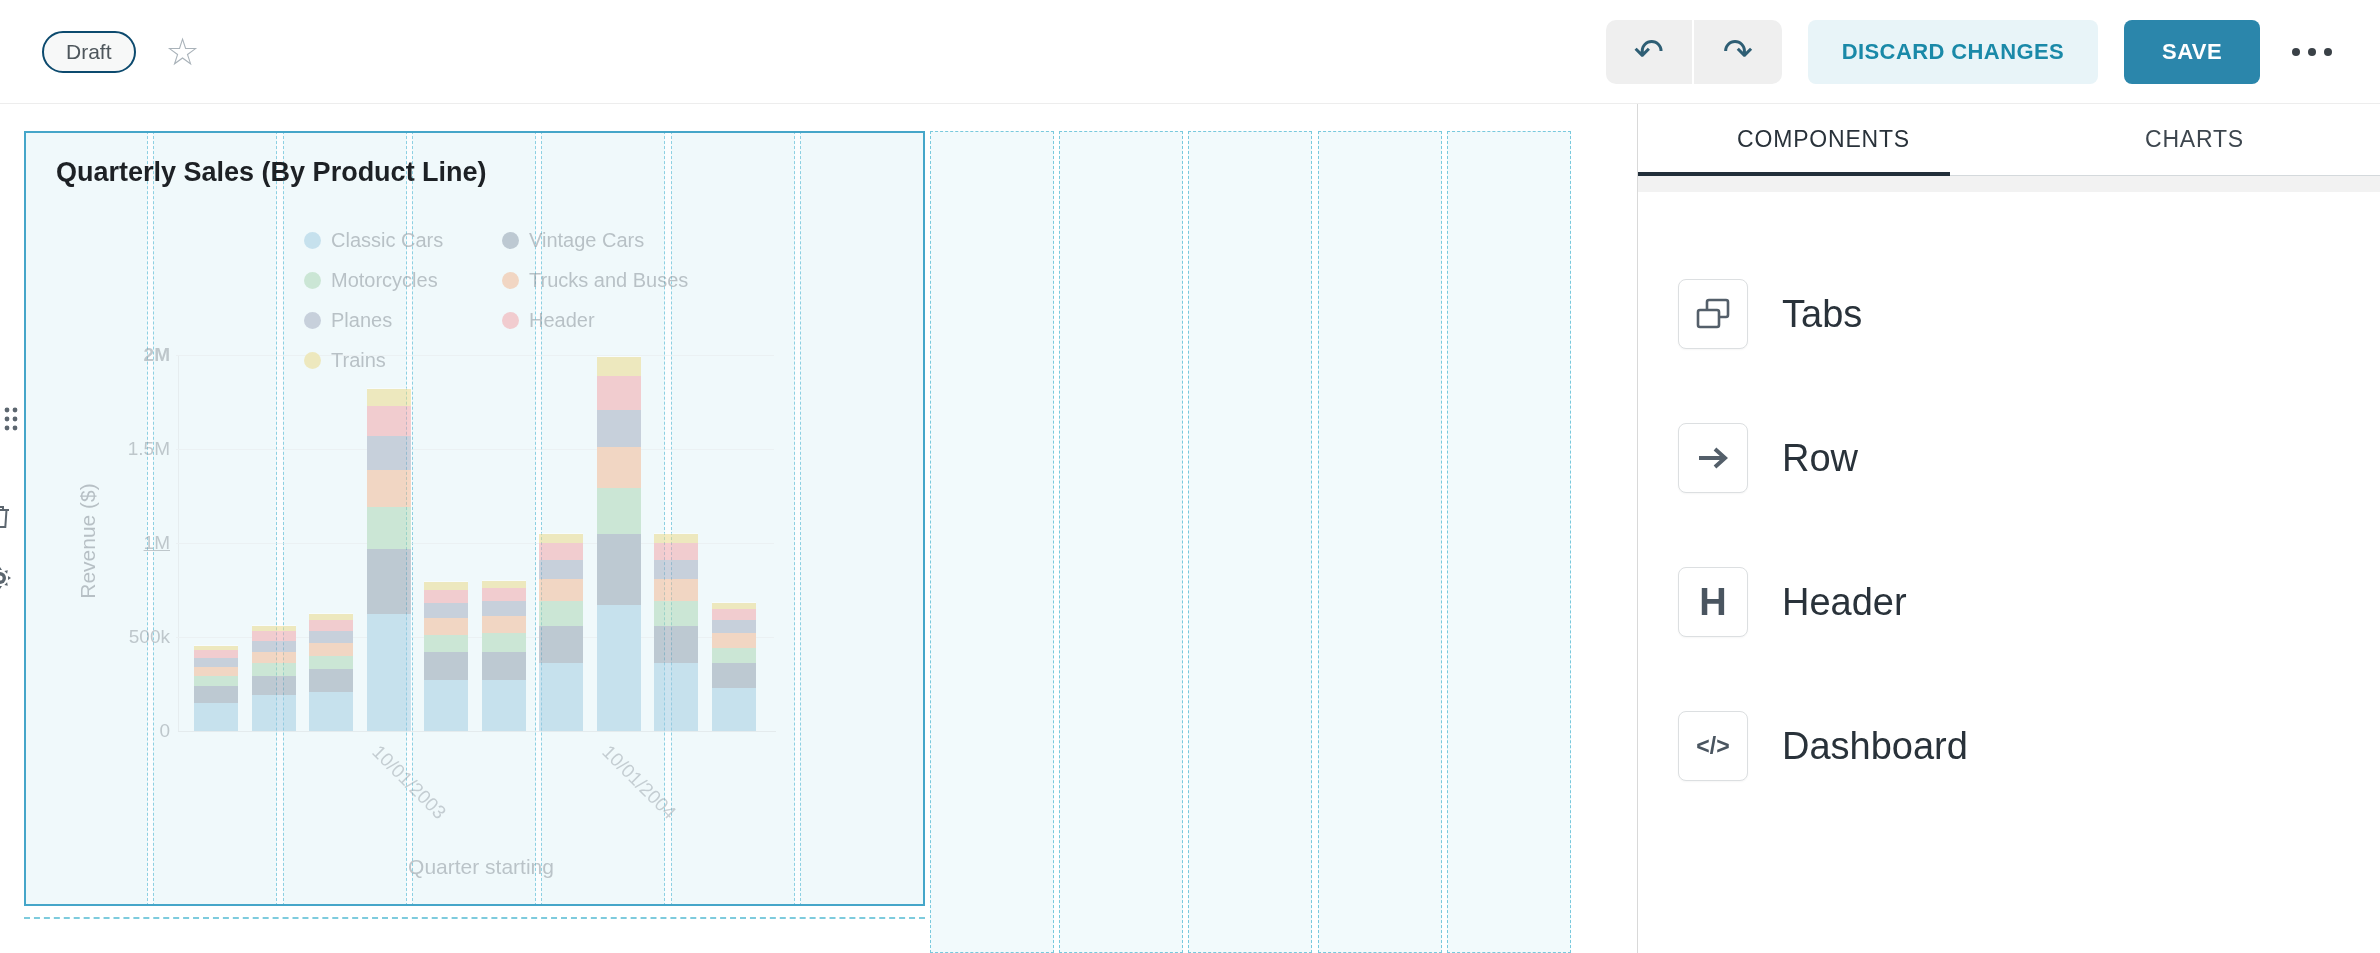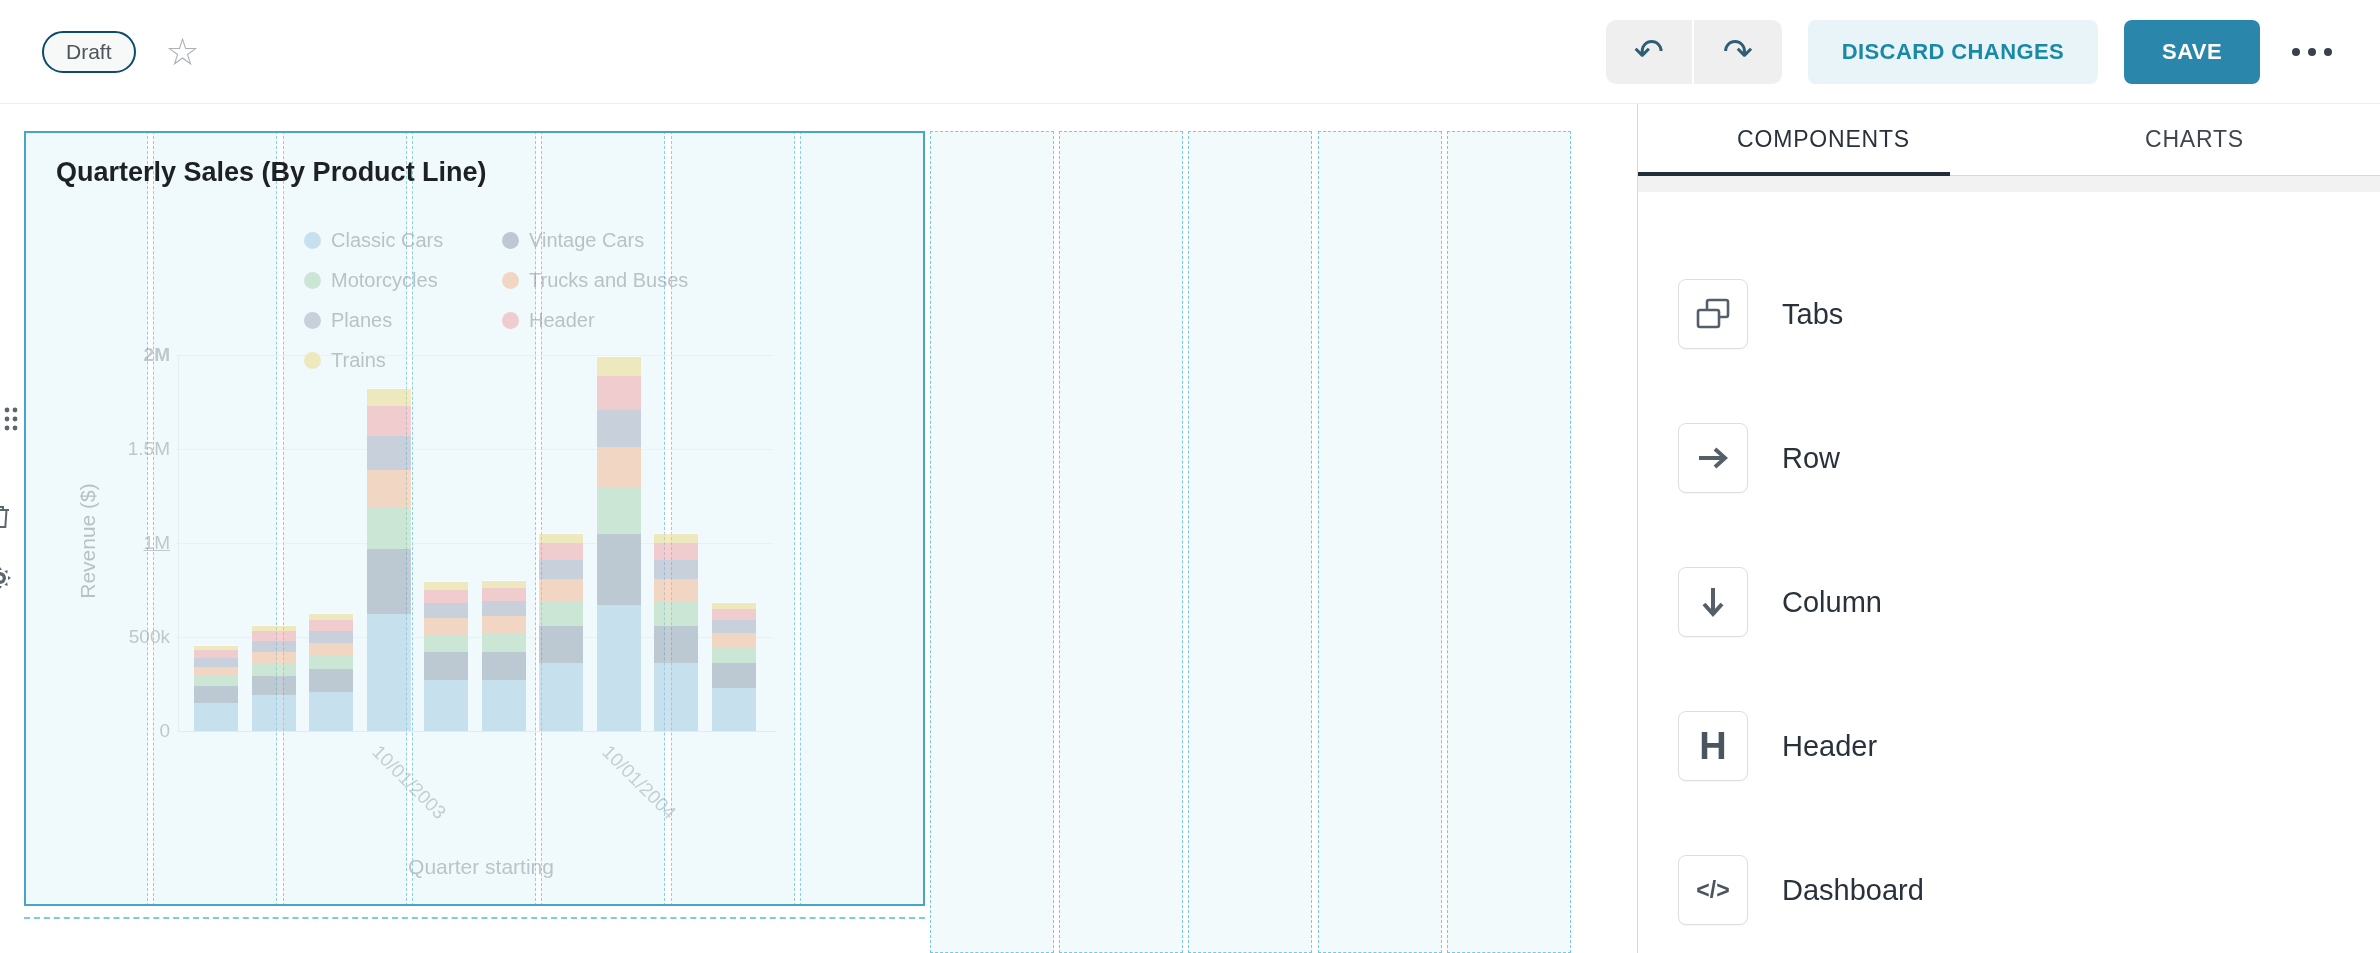--- a/index.html
+++ b/index.html
@@ -69,21 +69,21 @@
   .tab.inactive { color:#3d464e; }
   .ink { position:absolute; left:0; bottom:-1px; width:312px; height:4px; background:#222f3a; }
   .strip { height:16px; background:#f2f2f2; }
   .component-list { padding:87px 0 0 40px; }
   .component-row { display:flex; align-items:center; gap:34px; height:70px; margin-bottom:74px;
                    cursor:grab; }
   .icon-box { width:70px; height:70px; border:1px solid #dcdfe1; border-radius:8px; background:#fff;
               display:flex; align-items:center; justify-content:center; color:#525f69;
               box-shadow:0 1px 2px rgba(0,0,0,0.04); }
   .icon-box .txt { font-weight:bold; color:#4a5560; }
-  .component-label { font-size:29px; color:#29323a; }
+  .component-label { font-size:38px; color:#29323a; }
 </style>
 </head>
 <body>
 
 <header class="hdr">
   <div class="hdr-left">
     <span class="badge">Draft</span>
     <span class="star">☆</span>
   </div>
   <div class="hdr-right">
@@ -297,31 +297,20 @@
               <g stroke="#545f6a" stroke-width="4" fill="none">
                 <path d="M3 17h24"></path>
                 <path d="M19 8l10 9-10 9"></path>
               </g>
             </svg>
           </div>
           <div class="component-label">Row</div>
         </div>
         <div class="component-row">
           <div class="icon-box">
-            <svg width="34" height="34" viewBox="0 0 34 34">
-              <g stroke="#545f6a" stroke-width="4" fill="none">
-                <path d="M17 3v24"></path>
-                <path d="M8 19l9 10 9-10"></path>
-              </g>
-            </svg>
-          </div>
-          <div class="component-label">Column</div>
-        </div>
-        <div class="component-row">
-          <div class="icon-box">
             <span class="txt" style="font-size:38px;">H</span>
           </div>
           <div class="component-label">Header</div>
         </div>
         <div class="component-row">
           <div class="icon-box">
             <span class="txt" style="font-size:23px;">&lt;/&gt;</span>
           </div>
           <div class="component-label">Dashboard</div>
         </div>

